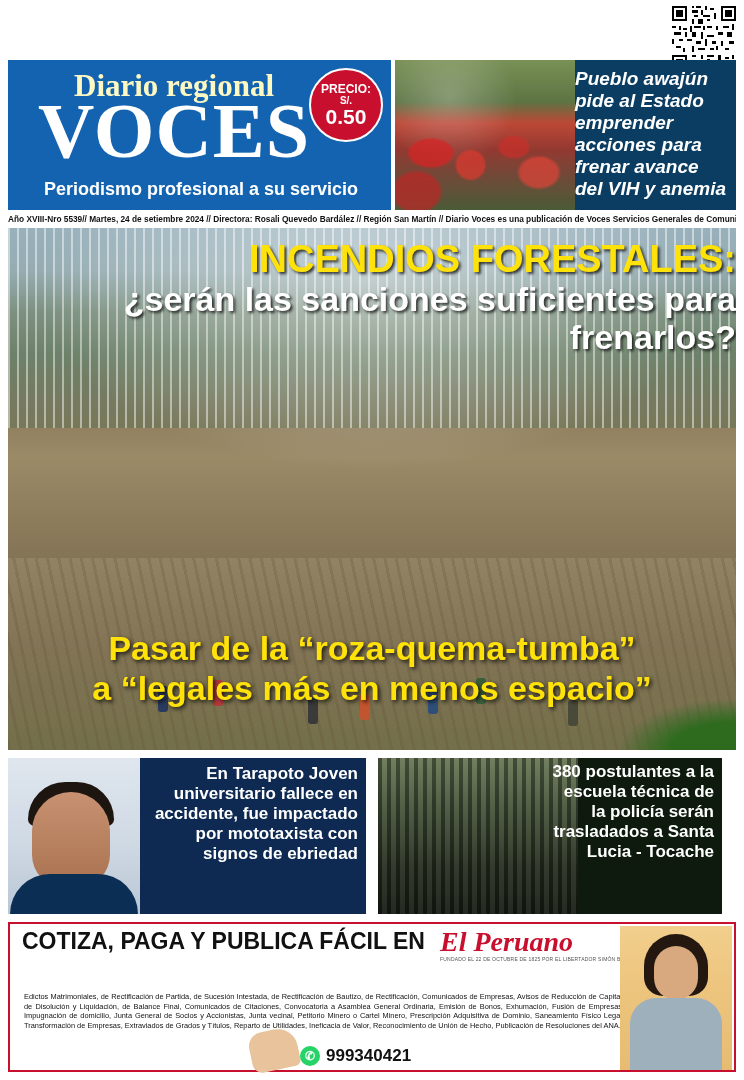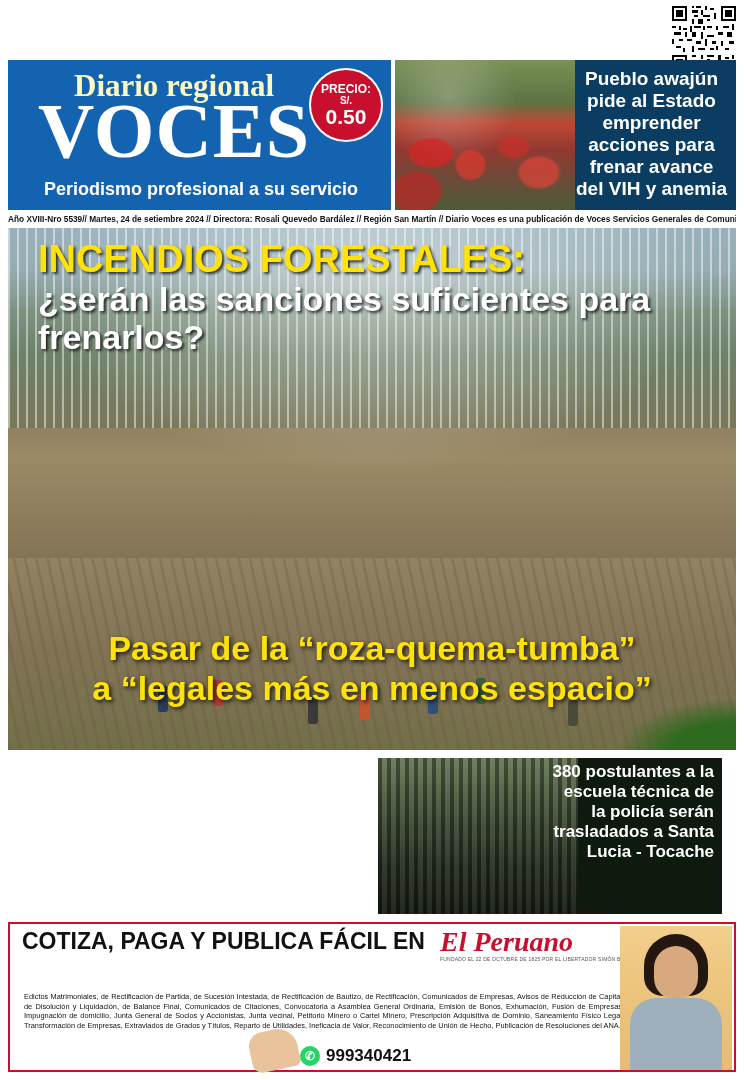--- a/index.html
+++ b/index.html
@@ -77,21 +77,21 @@
     background:
       radial-gradient(ellipse at 20% 62%, rgba(200,40,40,.75) 0 10%, rgba(200,40,40,0) 12%),
       radial-gradient(ellipse at 42% 70%, rgba(210,60,50,.7) 0 9%, rgba(210,60,50,0) 11%),
       radial-gradient(ellipse at 66% 58%, rgba(190,50,45,.7) 0 8%, rgba(190,50,45,0) 10%),
       radial-gradient(ellipse at 80% 75%, rgba(220,70,60,.65) 0 9%, rgba(220,70,60,0) 11%),
       radial-gradient(ellipse at 12% 88%, rgba(180,40,40,.7) 0 10%, rgba(180,40,40,0) 12%);
   }
   .tr-headline{
     position:absolute; top:0; right:0; width:165px; height:150px;
     color:#fff; font-weight:bold; font-size:19px; line-height:22px;
-    text-align:center; padding:8px 8px 12px 4px;
+    text-align:left; padding:8px 8px 12px 4px;font-style:italic;
   }
 
   
   .credits{
     position:absolute; top:212px; left:8px; width:728px; height:14px;
     font-size:8.3px; color:#111; white-space:nowrap; overflow:hidden;
     display:flex; align-items:center;
   }
   .credits b{ font-weight:bold; }
 
@@ -127,21 +127,21 @@
       linear-gradient(to bottom, #8f8163 0%, #7d7053 45%, #6b6a46 100%);
   }
   .mp-palm{
     position:absolute; right:0; top:470px; width:120px; height:110px;
     background:radial-gradient(ellipse at 100% 50%, #2f6b1f 0 40%, rgba(47,107,31,0) 70%);
   }
   .figure{ position:absolute; width:10px; height:26px; border-radius:3px; }
 
   .mp-title{
     position:absolute; top:10px; left:0; width:100%;
-    text-align:left; color:#ffe20a; font-weight:bold;
+    text-align:right; color:#ffe20a; font-weight:bold;
     text-shadow:2px 2px 3px rgba(0,0,0,.75);
     padding-left:30px;
   }
   .mp-title .l1{ font-size:38px; line-height:42px; }
   .mp-title .l2{ font-size:34px; line-height:38px; color:#ffffff; }
   .mp-title .l3{ font-size:34px; line-height:38px; color:#ffffff; }
 
   .mp-sub{
     position:absolute; bottom:42px; left:0; width:100%;
     text-align:center; color:#ffe20a; font-weight:bold;
@@ -378,20 +378,28 @@
       <div class="l2">¿serán las sanciones suficientes para</div>
       <div class="l3">frenarlos?</div>
     </div>
 
     <div class="mp-sub">
       <div>Pasar de la “roza-quema-tumba”</div>
       <div>a “legales más en menos espacio”</div>
     </div>
   </div>
 
+  <div class="low-left">
+    <div class="ll-photo">
+      <div class="hair"></div>
+      <div class="face"></div>
+      <div class="shirt"></div>
+    </div>
+    <div class="ll-text">En Tarapoto Joven universitario fallece en accidente, fue impactado por mototaxista con signos de ebriedad</div>
+  </div>
 
   <div class="low-right">
     <div class="lr-photo"></div>
     <div class="lr-text">380 postulantes a la escuela técnica de la policía serán trasladados a Santa Lucia - Tocache</div>
   </div>
 
   <div class="ad">
     <div class="ad-title">COTIZA, PAGA Y PUBLICA FÁCIL EN</div>
     <div class="ad-brand">El Peruano</div>
     <div class="ad-brand-sub">FUNDADO EL 22 DE OCTUBRE DE 1825 POR EL LIBERTADOR SIMÓN BOLÍVAR</div>

